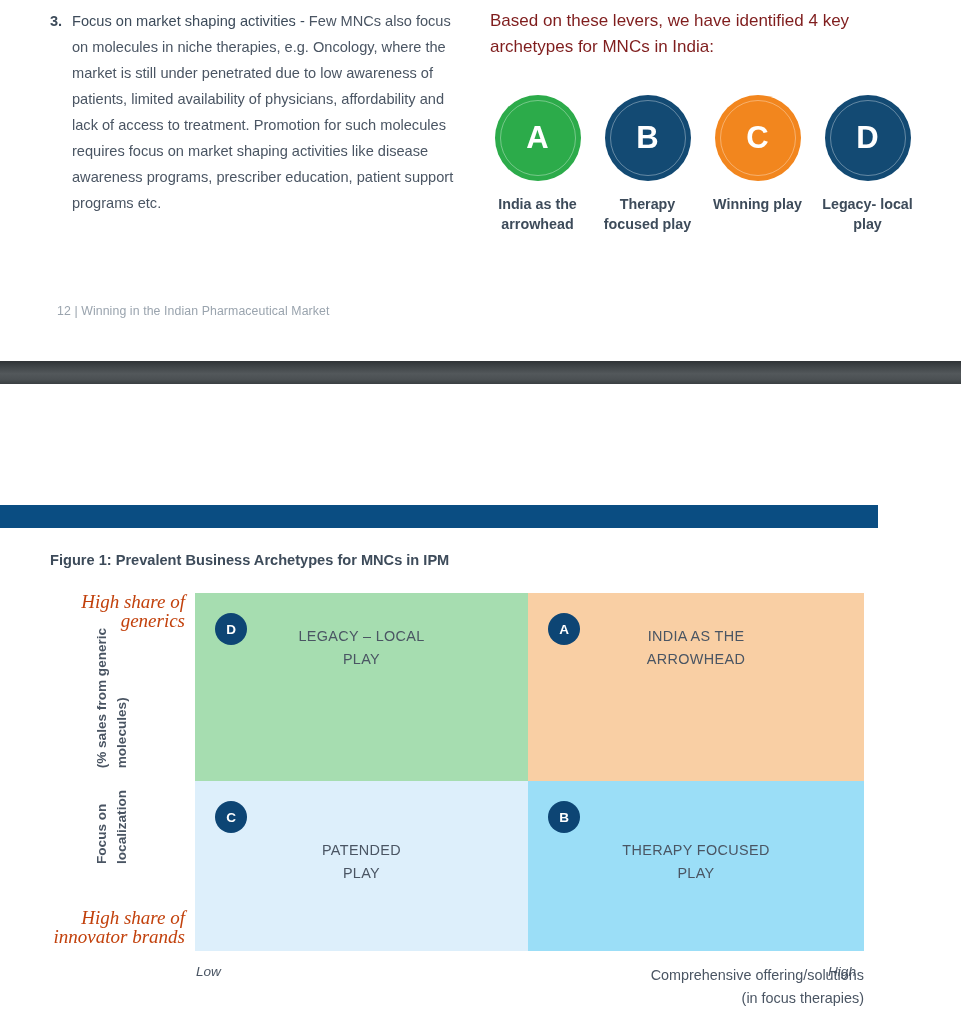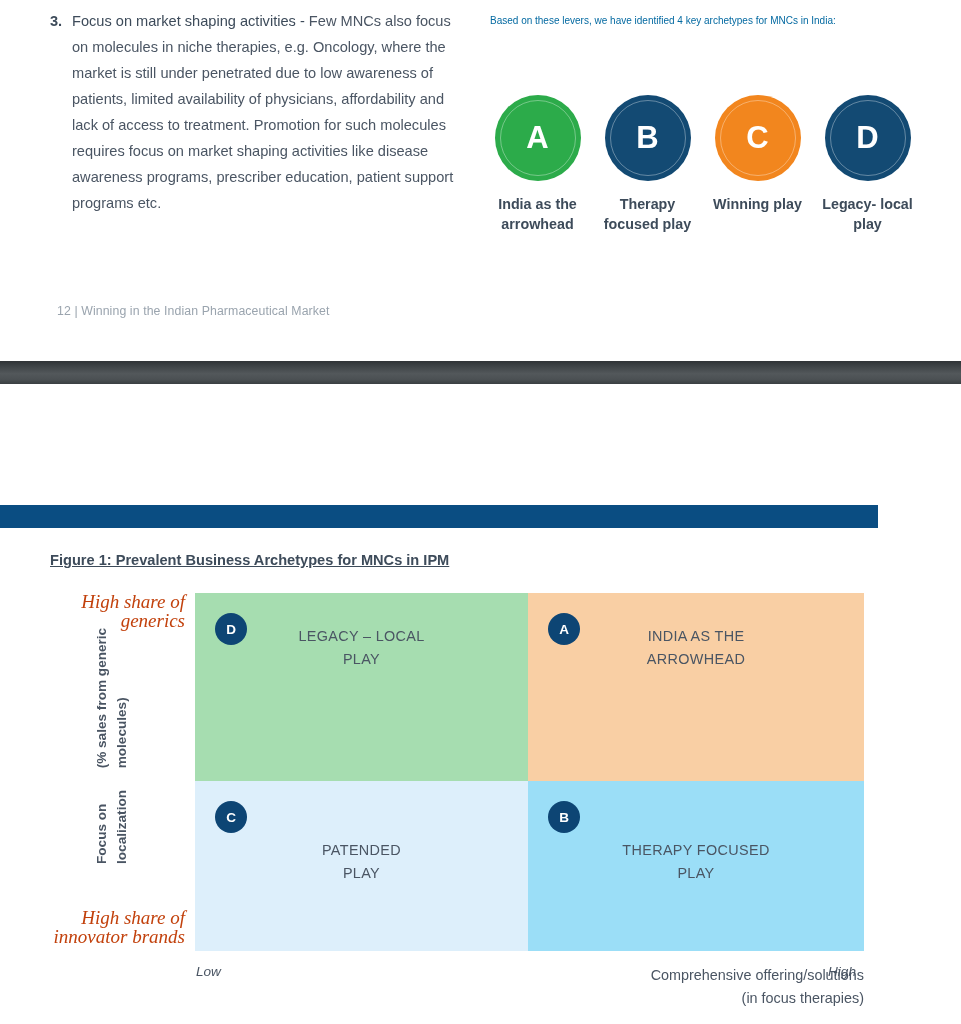--- a/index.html
+++ b/index.html
@@ -53,23 +53,23 @@
     color: #3d4b5a;
   }
 
   .body-col-right {
     position: absolute;
     left: 490px;
     top: 8px;
     width: 420px;
   }
   .intro-para {
-    font-size: 10px;
+    font-size: 17px;
     line-height: 26px;
-    color: #0369a1;
+    color: #7f1d1d;
     margin: 0;
   }
 
   
   .circle-row {
     position: absolute;
     left: 487px;
     top: 95px;
     width: 430px;
     display: flex;
@@ -158,21 +158,20 @@
     background: #0a4d82;
   }
 
   .figure-title {
     position: absolute;
     left: 50px;
     top: 168px;
     font-size: 14.6px;
     font-weight: bold;
     color: #3d4b5a;
-    text-decoration: underline;
   }
 
   
   .matrix-wrap {
     position: absolute;
     left: 0;
     top: 0;
     width: 961px;
     height: 640px;
   }

